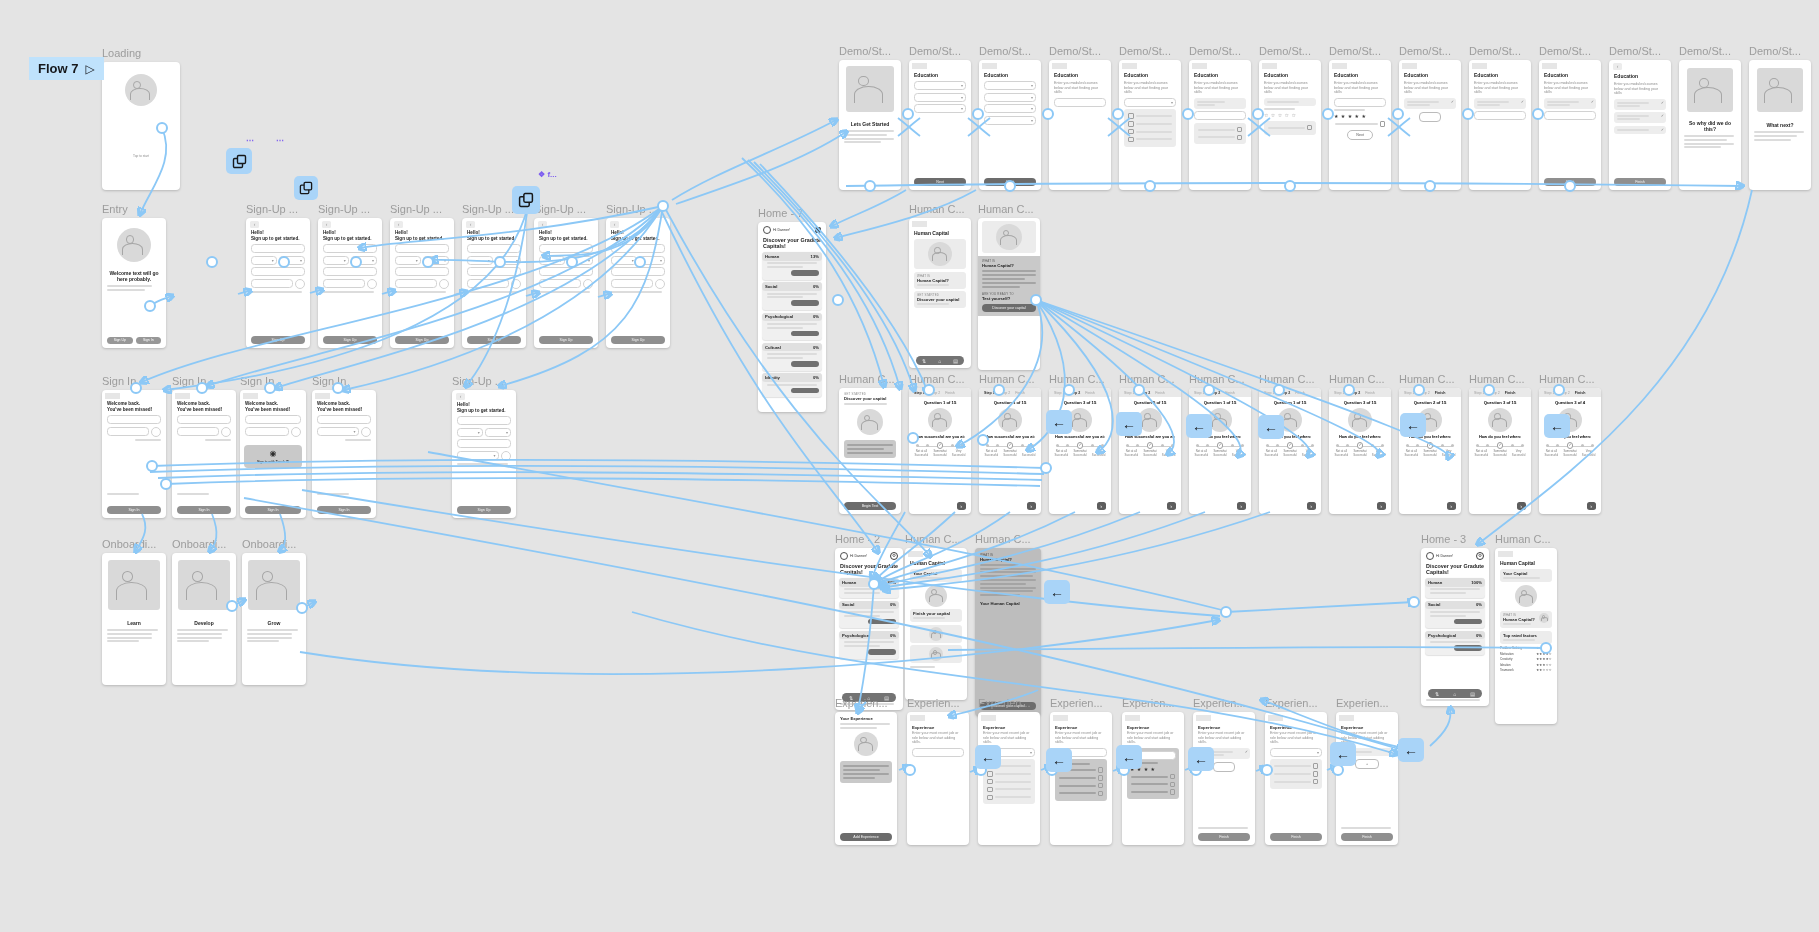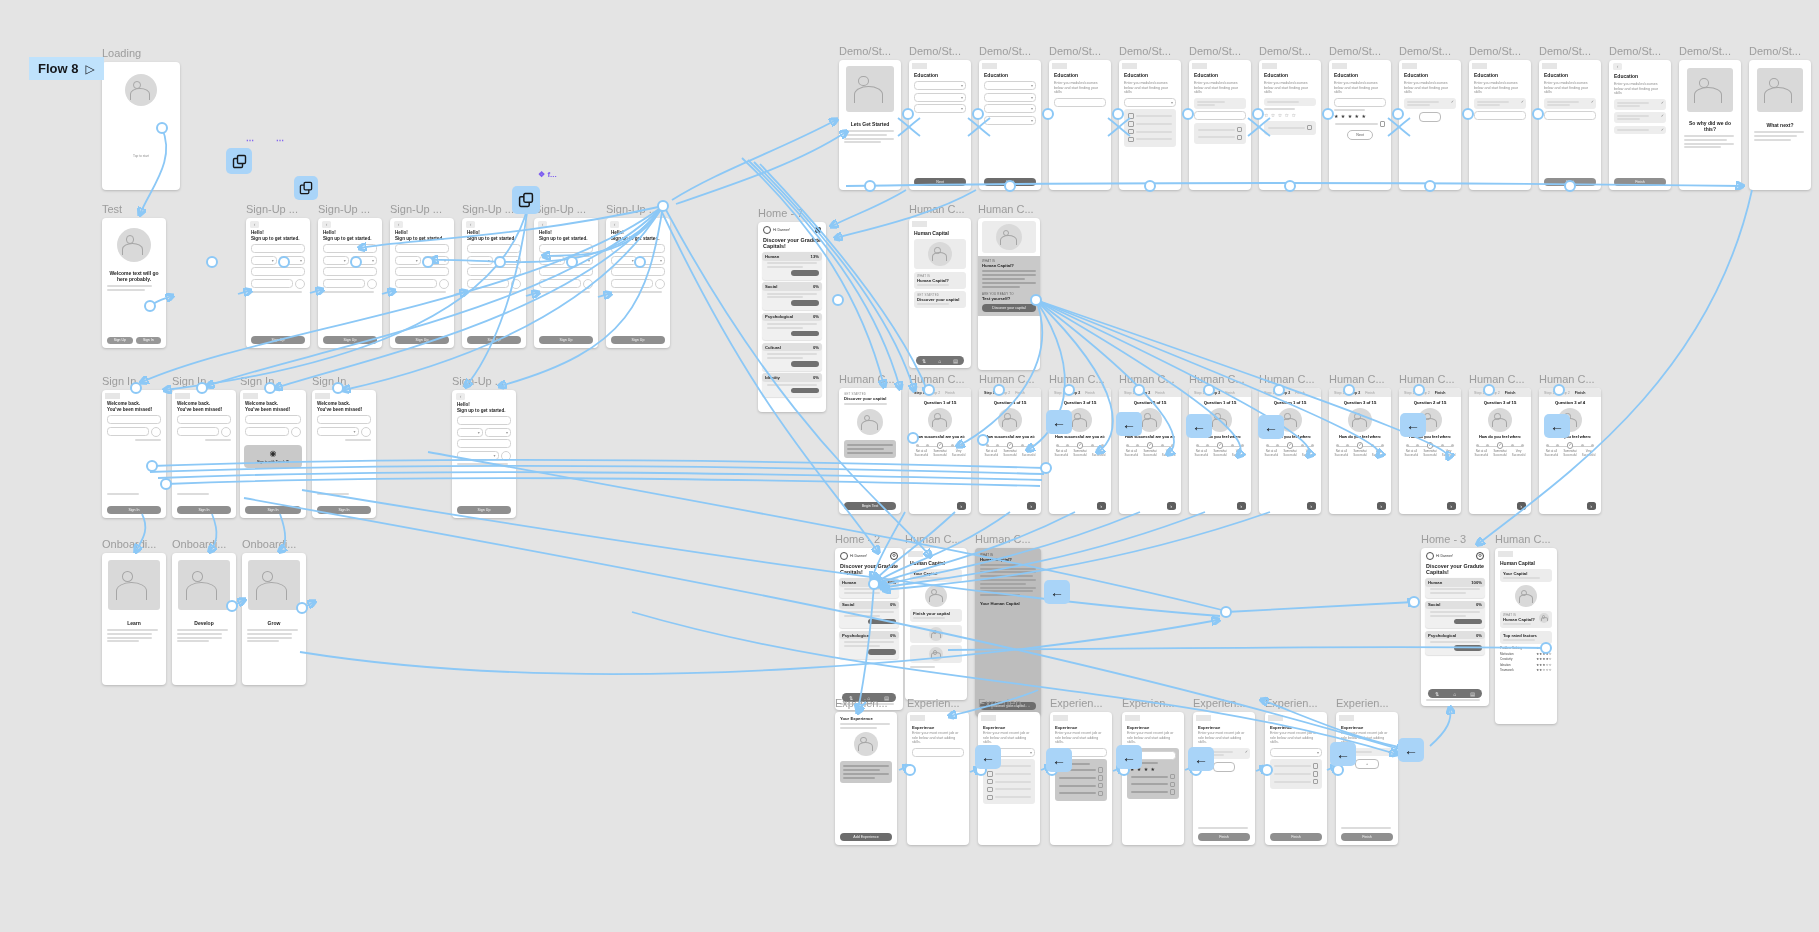--- a/index.html
+++ b/index.html
@@ -237,34 +237,34 @@
 <circle class="nd" cx="1196" cy="770" r="5"></circle>
         <circle class="nd" cx="1267" cy="770" r="5"></circle>
 <circle class="nd" cx="1338" cy="770" r="5"></circle>
         <circle class="nd" cx="913" cy="438" r="5"></circle>
 <circle class="nd" cx="983" cy="440" r="5"></circle>
         <circle class="nd" cx="1046" cy="468" r="5"></circle>
 </g>
 </svg>
 
 <div class="flow">
-      <span>Flow 8</span>
+      <span>Flow 7</span>
       <span class="pl">▷</span>
     </div>
 
 <div class="fw" style="left:102px;top:46px;width:78px">
 <div class="ft">Loading</div>
 <div class="fr" style="height:128px">
 <div class="phc phi ctr" style="width:32px;height:32px;margin-top:12px"></div>
 <div class="tx txc" style="margin-top:48px;font-size:3.2px">Tap to start</div>
 </div>
     </div>
 
 <div class="fw" style="left:102px;top:202px;width:64px">
-<div class="ft">Test</div>
+<div class="ft">Entry</div>
 <div class="fr" style="height:130px">
 <div class="phc phi ctr" style="width:34px;height:34px;margin-top:10px"></div>
 <div class="bh" style="margin-top:8px">Welcome text will go here probably.</div>
 <div class="gl w70 ctr"></div>
 <div class="gl w60 ctr"></div>
 <div class="pillrow">
           <span class="pill">Sign Up</span>
           <span class="pill">Sign In</span>
         </div>
 </div>

